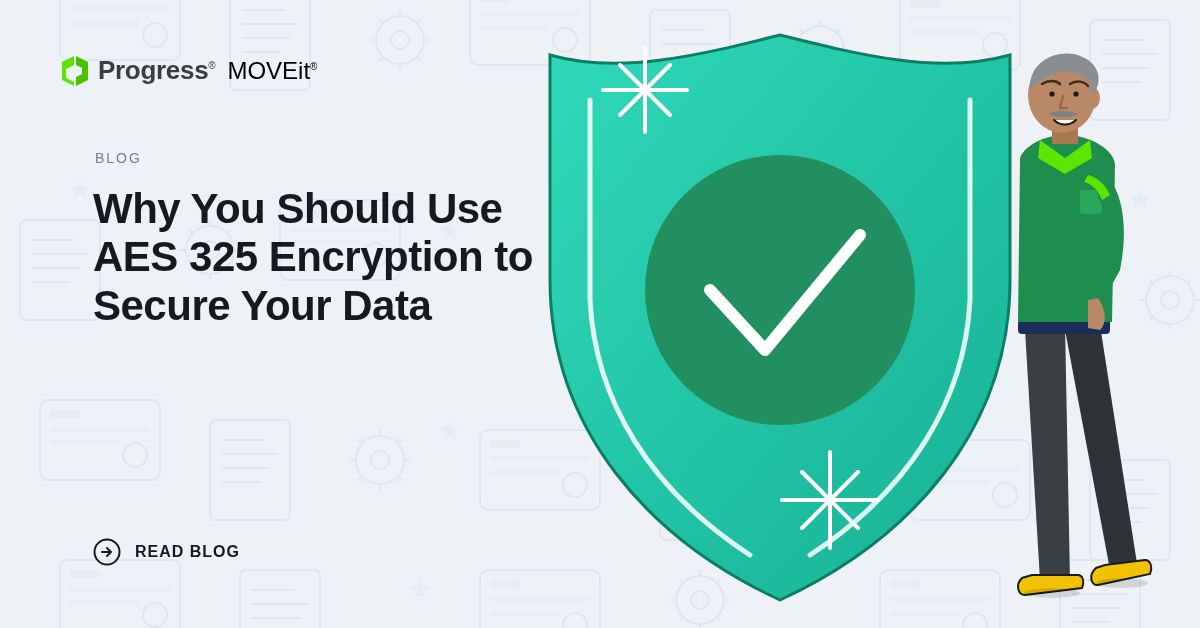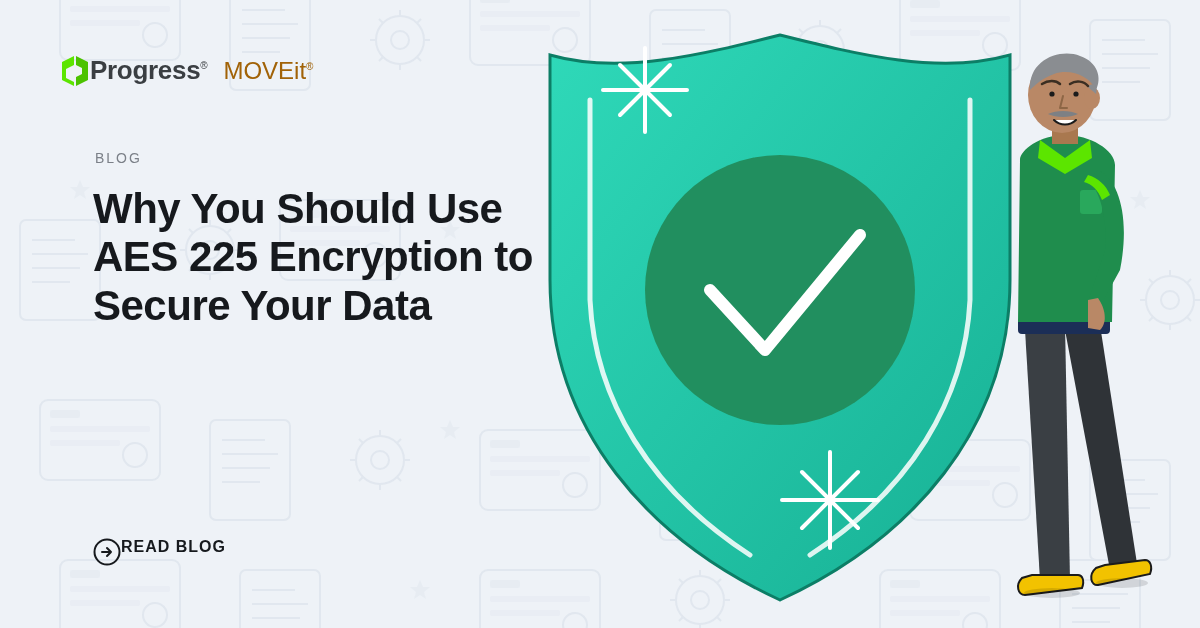--- a/index.html
+++ b/index.html
@@ -17,33 +17,34 @@
     opacity: 0.5;
   }
   .bg-pattern svg { width: 100%; height: 100%; }
 
   .logo {
     position: absolute;
     top: 55px;
     left: 60px;
     display: flex;
     align-items: center;
+    gap: 8px;
   }
   .logo-mark svg { width: 30px; height: 30px; display: block; }
   .logo-text {
     font-size: 26px;
     font-weight: 600;
     color: #3a3e42;
     letter-spacing: -0.3px;
   }
   .logo-product {
     font-size: 24px;
     font-weight: 300;
-    color: #a16207;
-    margin-left: 16px;
+    color: #000000;
+    margin-left: 4px;
   }
   .logo-reg, .logo-tm {
     font-size: 10px;
     vertical-align: super;
     font-weight: 400;
   }
 
   .eyebrow {
     position: absolute;
     top: 150px;
@@ -65,21 +66,22 @@
     line-height: 1.15;
     letter-spacing: -0.5px;
     max-width: 480px;
   }
 
   .cta {
     position: absolute;
     left: 93px;
     bottom: 62px;
     display: flex;
-    align-items: flex-start;
+    align-items: center;
+    gap: 14px;
     cursor: pointer;
   }
   .cta-icon svg { width: 28px; height: 28px; display: block; }
   .cta-label {
     font-size: 16px;
     font-weight: 700;
     letter-spacing: 1px;
     color: #16191d;
   }
 
@@ -178,21 +180,21 @@
   <span class="logo-text">
     <span>Progress</span><span class="logo-reg">®</span>
   </span>
   <span class="logo-product">
     <span>MOVEit</span><span class="logo-tm">®</span>
   </span>
 </div>
 
 <div class="eyebrow">BLOG</div>
 
-<h1 class="headline">Why You Should Use AES 225 Encryption to Secure Your Data</h1>
+<h1 class="headline">Why You Should Use AES 325 Encryption to Secure Your Data</h1>
 
 <a class="cta">
   <span class="cta-icon">
     <svg viewBox="0 0 28 28">
       <circle cx="14" cy="14" r="12.5" fill="none" stroke="#16191d" stroke-width="2"></circle>
       <path d="M9 14 L18 14 M14 10 L18 14 L14 18" fill="none" stroke="#16191d" stroke-width="2" stroke-linecap="round" stroke-linejoin="round"></path>
     </svg>
   </span>
   <span class="cta-label">READ BLOG</span>
 </a>

